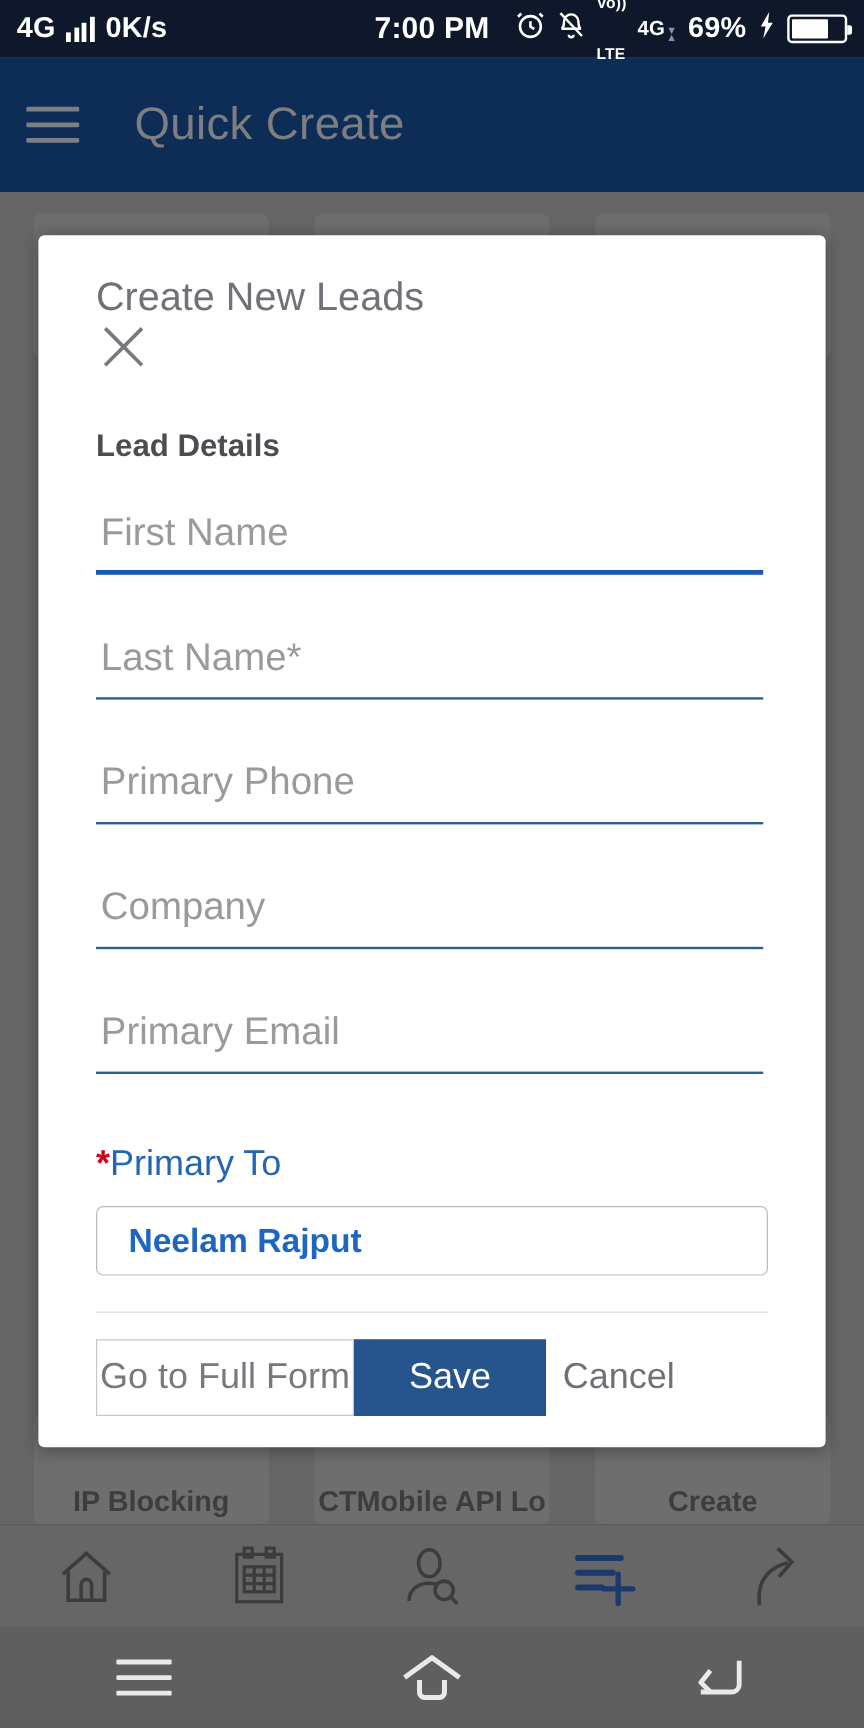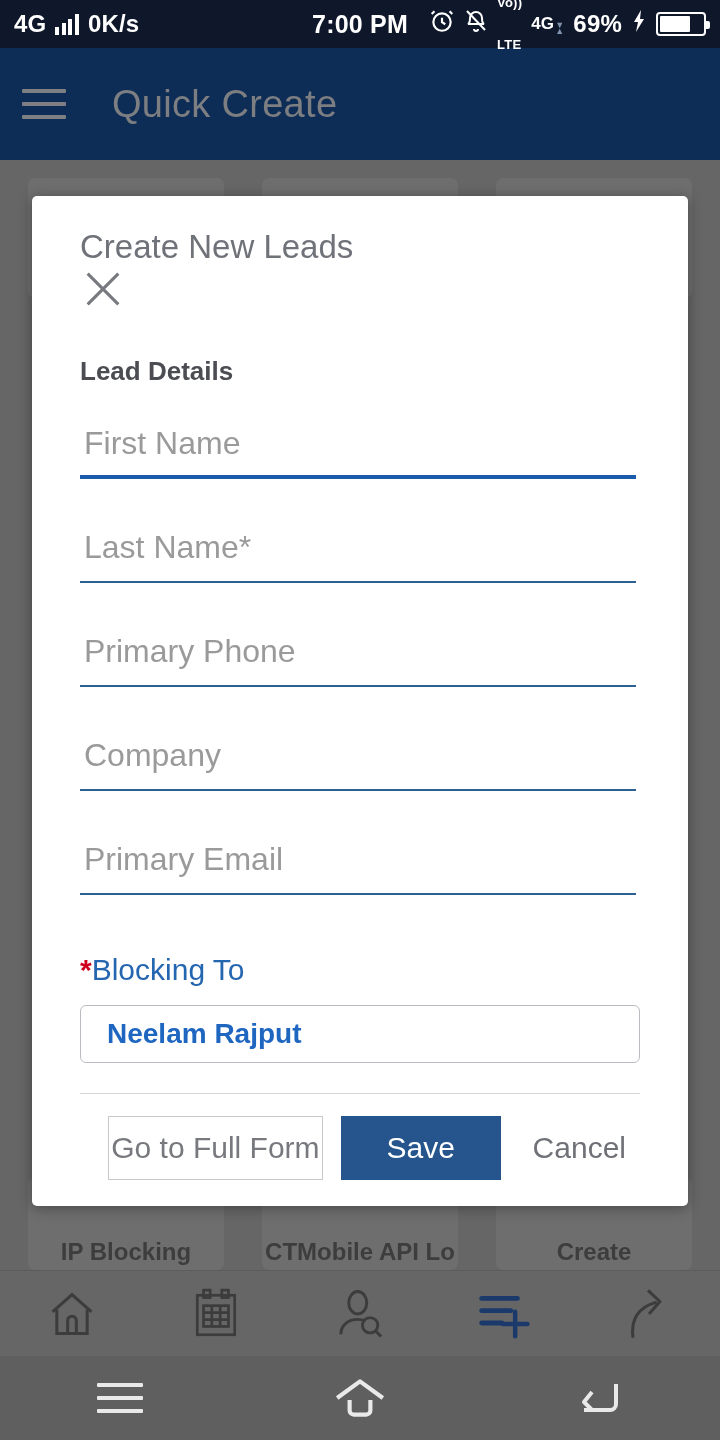--- a/index.html
+++ b/index.html
@@ -96,21 +96,21 @@
   .assigned-label{ margin-top:46px; font-size:30px; color:#2566b0; font-weight:400;}
   .assigned-label .star{ color:#d0021b; font-weight:bold; }
   .assigned-box{
     margin-top:18px; height:58px; border:1px solid #b9bcc0; border-radius:6px;
     display:flex; align-items:center; padding:0 26px;
     font-size:28px; font-weight:bold; color:#1f66c0; cursor:pointer;
   }
 
   .dlg-footer{ position:absolute; left:48px; right:48px; bottom:26px;}
   .divider{ height:1px; background:#d7d7d7; margin-bottom:22px;}
-  .btn-row{ display:flex; align-items:flex-start; gap:18px;margin-left:28px;}
+  .btn-row{ display:flex; align-items:flex-start; }
   .btn-outline{
     width:215px;height:64px;border:1px solid #c8c8c8;background:#fff;color:#77797e;
     font-size:30px;font-family:inherit;display:flex;align-items:center;justify-content:center;
     white-space:nowrap;overflow:hidden;cursor:pointer;
   }
   .btn-primary{
     width:160px;height:64px;background:#25558c;color:#fff;border:none;
     font-size:30px;font-family:inherit;display:flex;align-items:center;justify-content:center;cursor:pointer;
   }
   .btn-text{
@@ -299,21 +299,21 @@
   </div>
 
   <div class="field">
     <div class="ph">
       <span>Primary Email</span><span class="req"></span>
     </div>
     <div class="ul"></div>
   </div>
 
   <div class="assigned-label">
-    <span class="star">*</span><span>Blocking To</span>
+    <span class="star">*</span><span>Primary To</span>
   </div>
   <div class="assigned-box">
     <span>Neelam Rajput</span>
   </div>
 
   <div class="dlg-footer">
     <div class="divider"></div>
     <div class="btn-row">
       <button class="btn-outline">Go to Full Form</button>
       <button class="btn-primary">Save</button>

